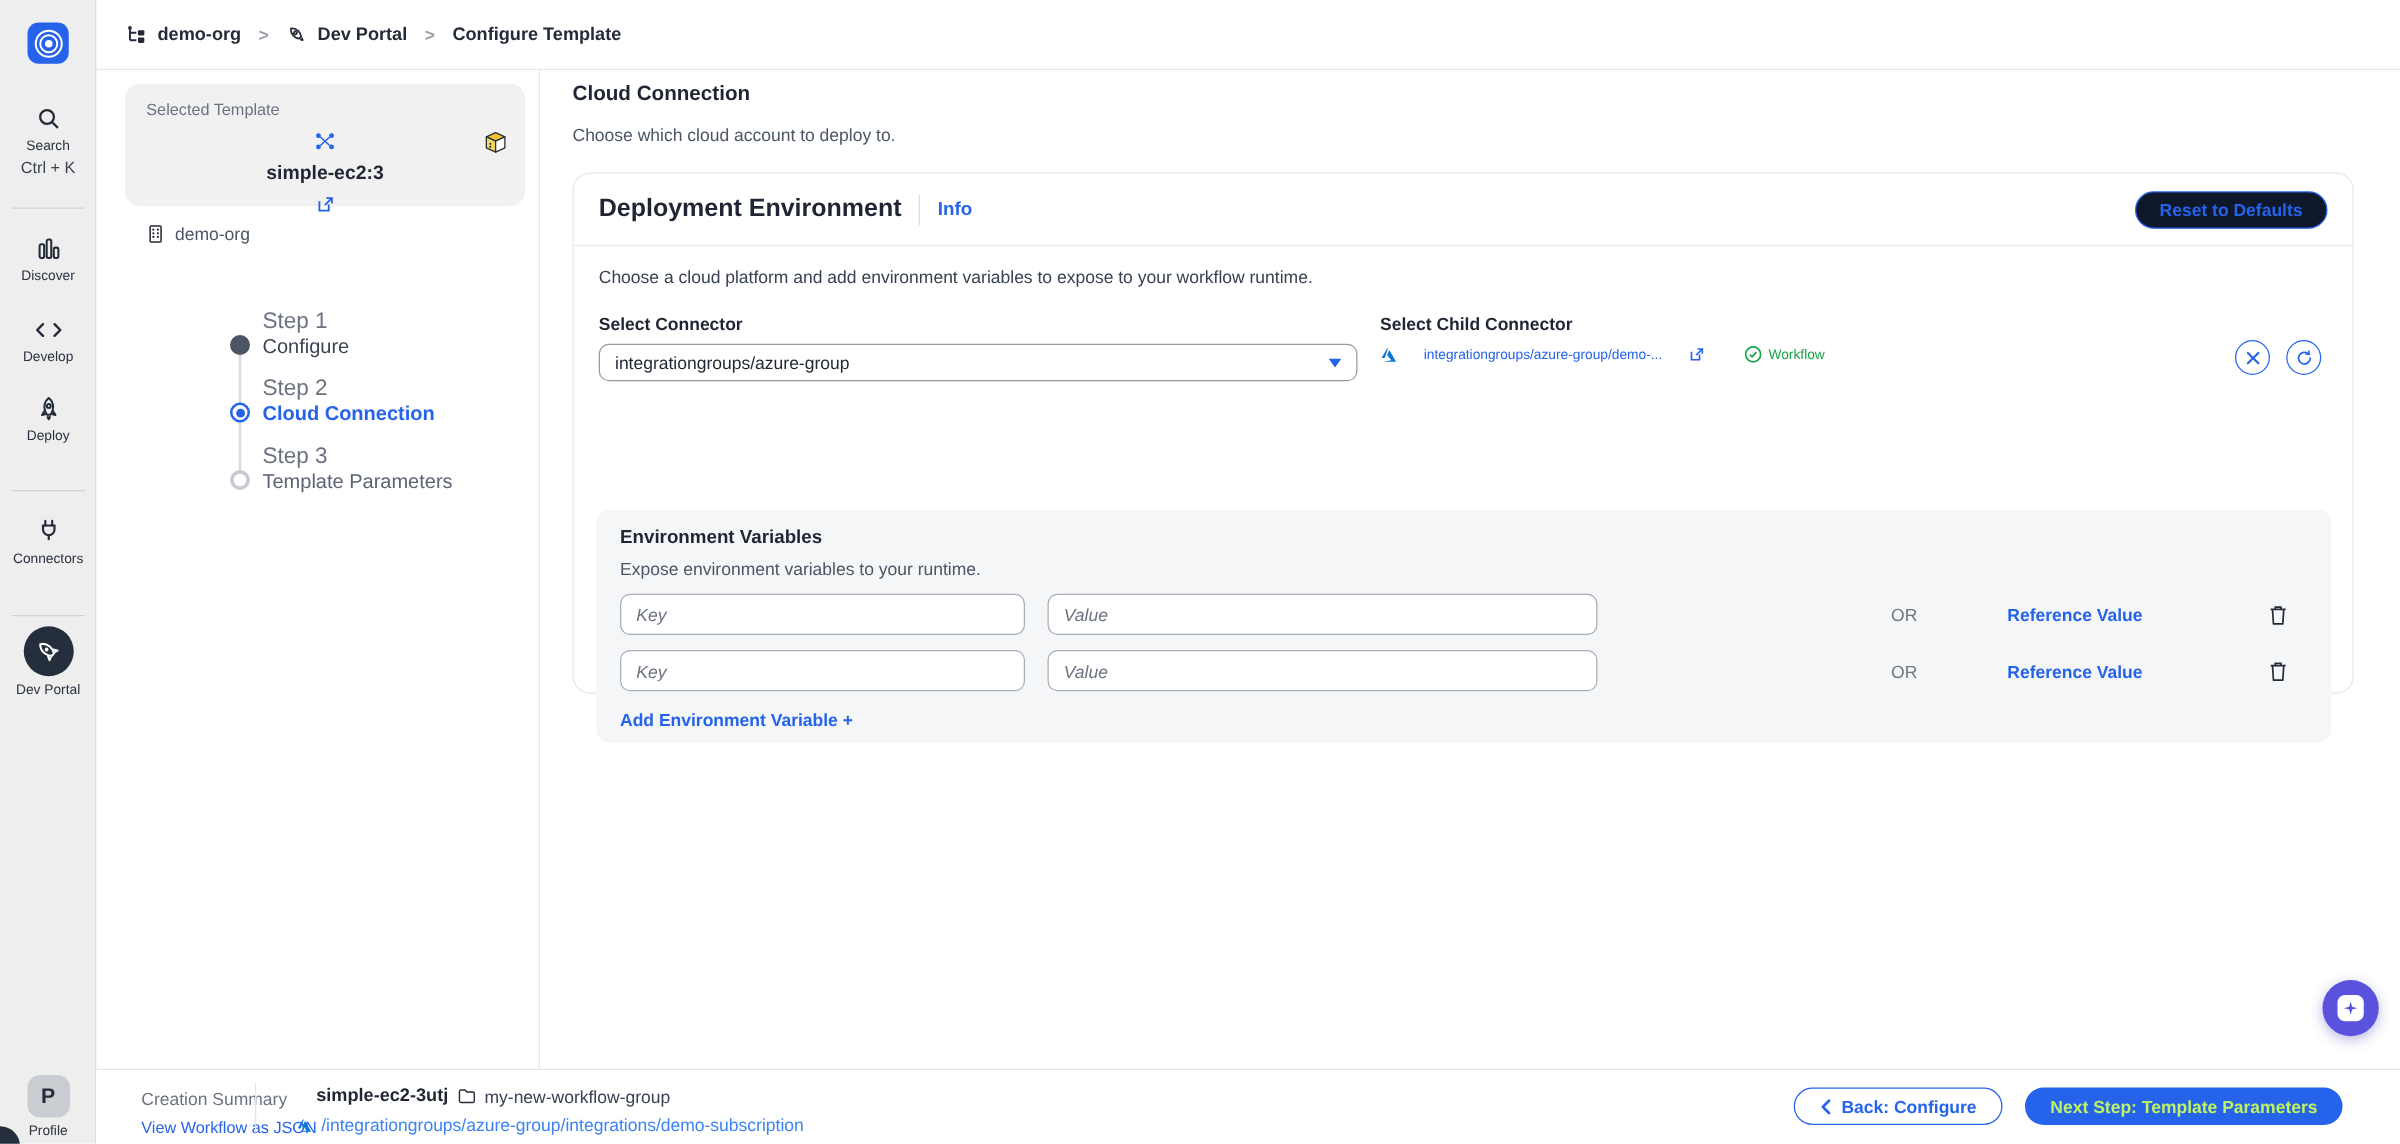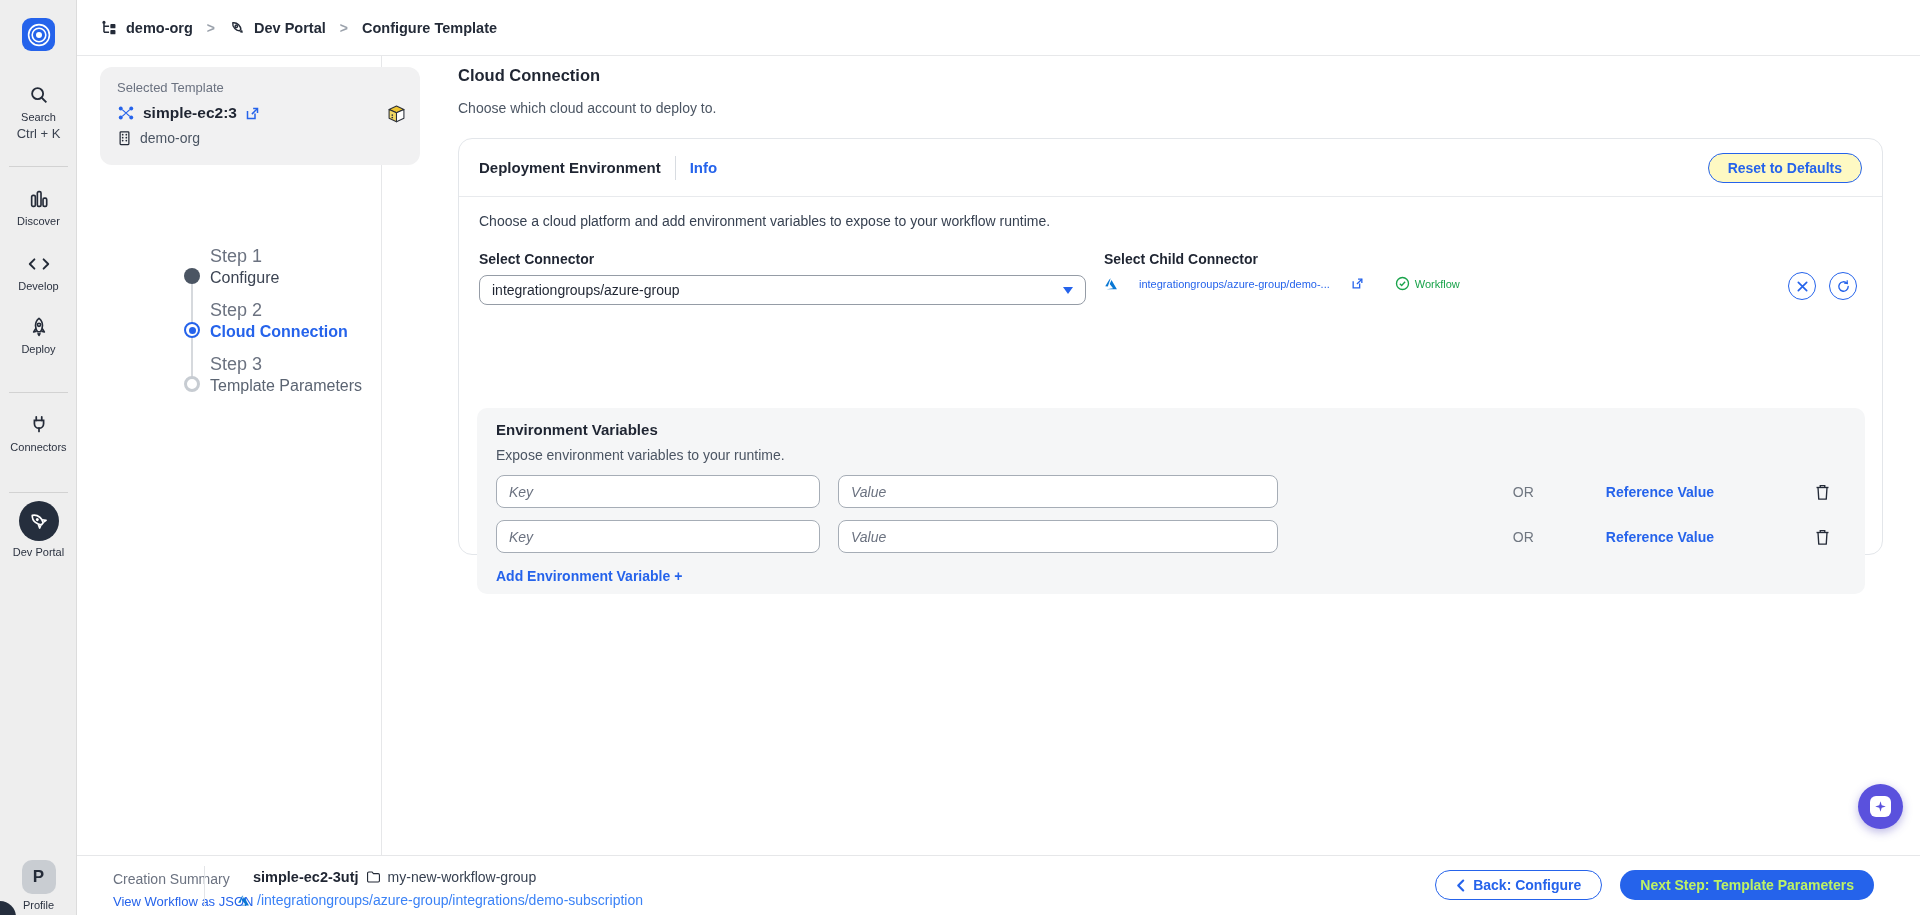--- a/index.html
+++ b/index.html
@@ -17,24 +17,24 @@
   .profile-avatar { width:34px; height:34px; border-radius:10px; background:#c9cdd2; display:flex; align-items:center; justify-content:center; font-weight:bold; font-size:17px; color:#242b38; }
   .corner-arc { position:absolute; left:-16px; top:901px; width:32px; height:32px; border-radius:50%; background:#252e3d; }
 
   
   .topbar { position:absolute; left:77px; top:0; width:1843px; height:56px; background:#fff; border-bottom:1px solid #e7e8ea; display:flex; align-items:center; padding-left:24px; z-index:4; }
   .crumb { display:flex; align-items:center; gap:8px; font-size:14.5px; font-weight:bold; color:#242b38; }
   .crumb .sep { color:#9aa1ab; font-weight:bold; margin:0 6px; font-size:14px; }
   .crumb .ic { display:flex; align-items:center; }
 
   
-  .steppanel { position:absolute; left:77px; top:56px; width:305px; height:799px; background:#fff; border-right:1px solid #e6e7e9; }
+  .steppanel { position:absolute; left:77px; top:56px; width:355px; height:799px; background:#fff; border-right:1px solid #e6e7e9; }
   .tplcard { position:absolute; left:23px; top:11px; width:320px; height:98px; background:#f1f1f2; border-radius:12px; padding:13px 17px; }
   .tplcard .cap { font-size:13px; color:#6b7280; }
-  .tplcard .row1 { display:flex; align-items:center; gap:8px; margin-top:9px; }
+  .tplcard .row1 { display:flex; align-items:center; gap:8px; margin-top:9px;flex-direction:column; }
   .tplcard .name { font-size:15.5px; font-weight:bold; color:#1f2532; }
   .tplcard .row2 { display:flex; align-items:center; gap:8px; margin-top:8px; color:#4b5563; font-size:14px; }
   .tpl-cube { position:absolute; right:15px; top:38px; }
 
   .step { position:absolute; left:133px; }
   .step .s-cap { font-size:18px; color:#6b7280; }
   .step .s-title { font-size:16px; color:#3b4references352; margin-top:2px; }
   .s-title { font-size:16px; color:#3c4453; margin-top:2px; }
   .step.active .s-title { color:var(--accent); font-weight:bold; }
   .stepline { position:absolute; left:114px; top:220px; width:2px; height:108px; background:#d6d9dd; }
@@ -44,24 +44,24 @@
   .dot.active::after { content:""; width:7px; height:7px; border-radius:50%; background:var(--accent); }
   .dot.todo { background:#fff; border:3px solid #c7ccd2; }
 
   
   .main { position:absolute; left:438px; top:56px; width:1482px; height:799px; background:#fff; }
   .main h1 { font-size:16.5px; font-weight:bold; color:#1f2532; position:absolute; left:20px; top:10px; }
   .main .sub { position:absolute; left:20px; top:44px; font-size:14px; color:#4b5563; }
 
   .depcard { position:absolute; left:20px; top:82px; width:1425px; height:417px; border:1px solid #e3e6ea; border-radius:14px; background:#fff; }
   .depcard-head { height:58px; display:flex; align-items:center; padding:0 20px; border-bottom:1px solid #e8eaed; }
-  .depcard-head .t { font-size:15px; font-weight:bold; color:#1f2532; }
+  .depcard-head .t { font-size:20px; font-weight:bold; color:#1f2532; }
   .depcard-head .vdiv { width:1px; height:24px; background:#d8dce1; margin:0 14px; }
   .depcard-head .info { font-size:15px; font-weight:bold; color:var(--accent); cursor:pointer; }
-  .reset-btn { margin-left:auto; border:1.5px solid var(--accent); color:var(--accent); background:#fef9c3; font-weight:bold; font-size:14px; border-radius:999px; padding:6px 19px; cursor:pointer; font-family:inherit; }
+  .reset-btn { margin-left:auto; border:1.5px solid var(--accent); color:var(--accent); background:#0f172a; font-weight:bold; font-size:14px; border-radius:999px; padding:6px 19px; cursor:pointer; font-family:inherit; }
 
   .depcard-body { position:relative; padding:16px 18px 0 20px; }
   .dep-desc { font-size:14px; color:#374151; }
   .sel-row { display:flex; margin-top:22px; }
   .sel-col1 { width:607px; }
   .sel-col2 { width:402px; margin-left:18px; }
   .sel-label { font-size:14px; font-weight:bold; color:#1f2532; margin-bottom:8px; }
   .select { height:30px; border:1px solid #959ca6; border-radius:8px; background:#fff; display:flex; align-items:center; padding:0 12px; font-size:14px; color:#1f2532; cursor:pointer; }
   .select .caret { margin-left:auto; width:0; height:0; border-left:5px solid transparent; border-right:5px solid transparent; border-top:7px solid var(--accent); }
   .conn-row { display:flex; align-items:center; gap:21px; margin-top:9px; font-size:11px; }

